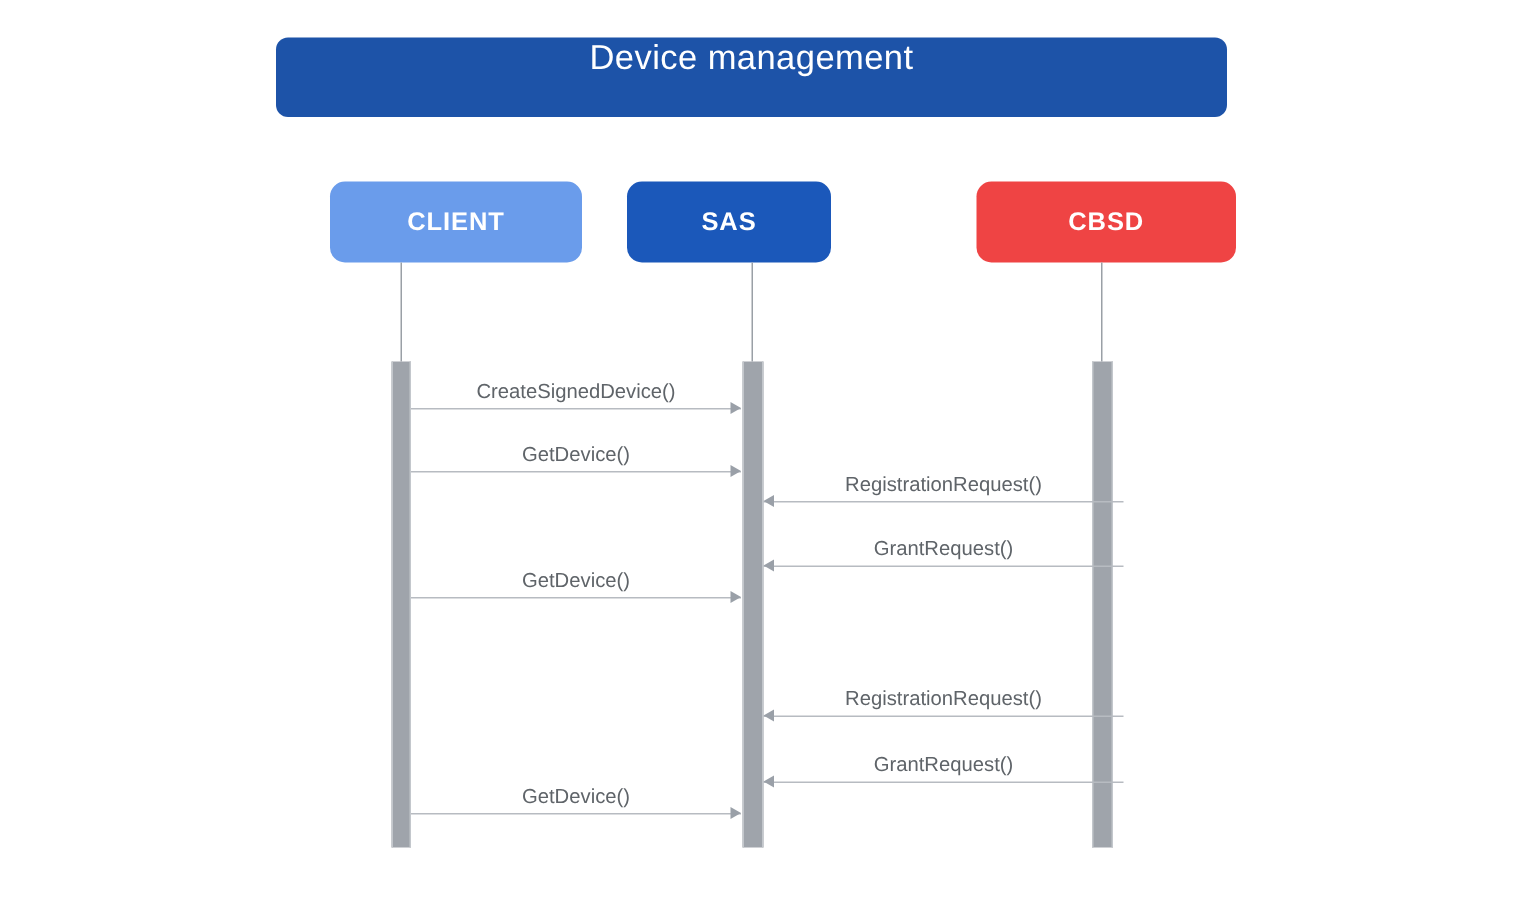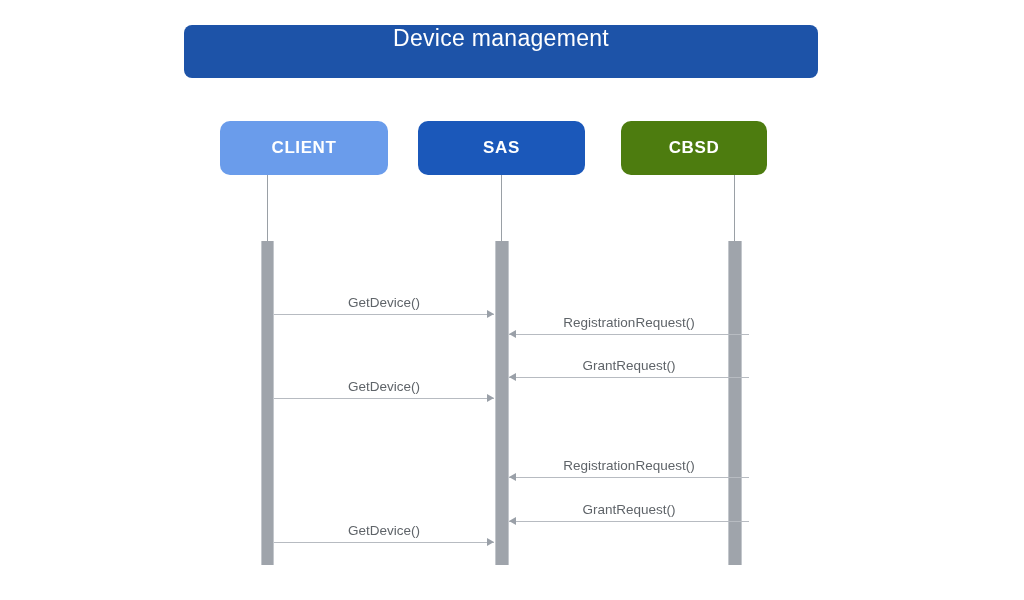--- a/index.html
+++ b/index.html
@@ -36,22 +36,22 @@
     top: 121px;
     height: 54px;
     border-radius: 10px;
     display: flex; align-items: center; justify-content: center;
     color: #ffffff;
     font-size: 17px;
     font-weight: 700;
     letter-spacing: 0.6px;
   }
   .actor-client { left: 184px; width: 168px; background: #6a9ceb; margin-left: 36px; }
-  .actor-sas    { left: 418px; width: 167px; background: #1b58ba; }
-  .actor-cbsd   { left: 621px; width: 146px; background: #4d7c0f; }
+  .actor-sas    { left: 418px; width: 136px; background: #1b58ba; }
+  .actor-cbsd   { left: 651px; width: 173px; background: #ef4444; }
   
   .lifeline {
     position: absolute;
     top: 175px;
     width: 1px;
     height: 66px;
     background: #9aa0a6;
   }
   .lifeline-client { left: 267px; }
   .lifeline-sas    { left: 501px; }
@@ -136,20 +136,24 @@
   </div>
 
   <div class="lifeline lifeline-client"></div>
   <div class="lifeline lifeline-sas"></div>
   <div class="lifeline lifeline-cbsd"></div>
 
   <div class="activation activation-client"></div>
   <div class="activation activation-sas"></div>
   <div class="activation activation-cbsd"></div>
 
+  <div class="msg right m0">
+    <div class="msg-label">CreateSignedDevice()</div>
+    <div class="msg-line"></div>
+  </div>
 
   <div class="msg right m1">
     <div class="msg-label">GetDevice()</div>
     <div class="msg-line"></div>
   </div>
 
   <div class="msg left m2">
     <div class="msg-label">RegistrationRequest()</div>
     <div class="msg-line"></div>
   </div>

